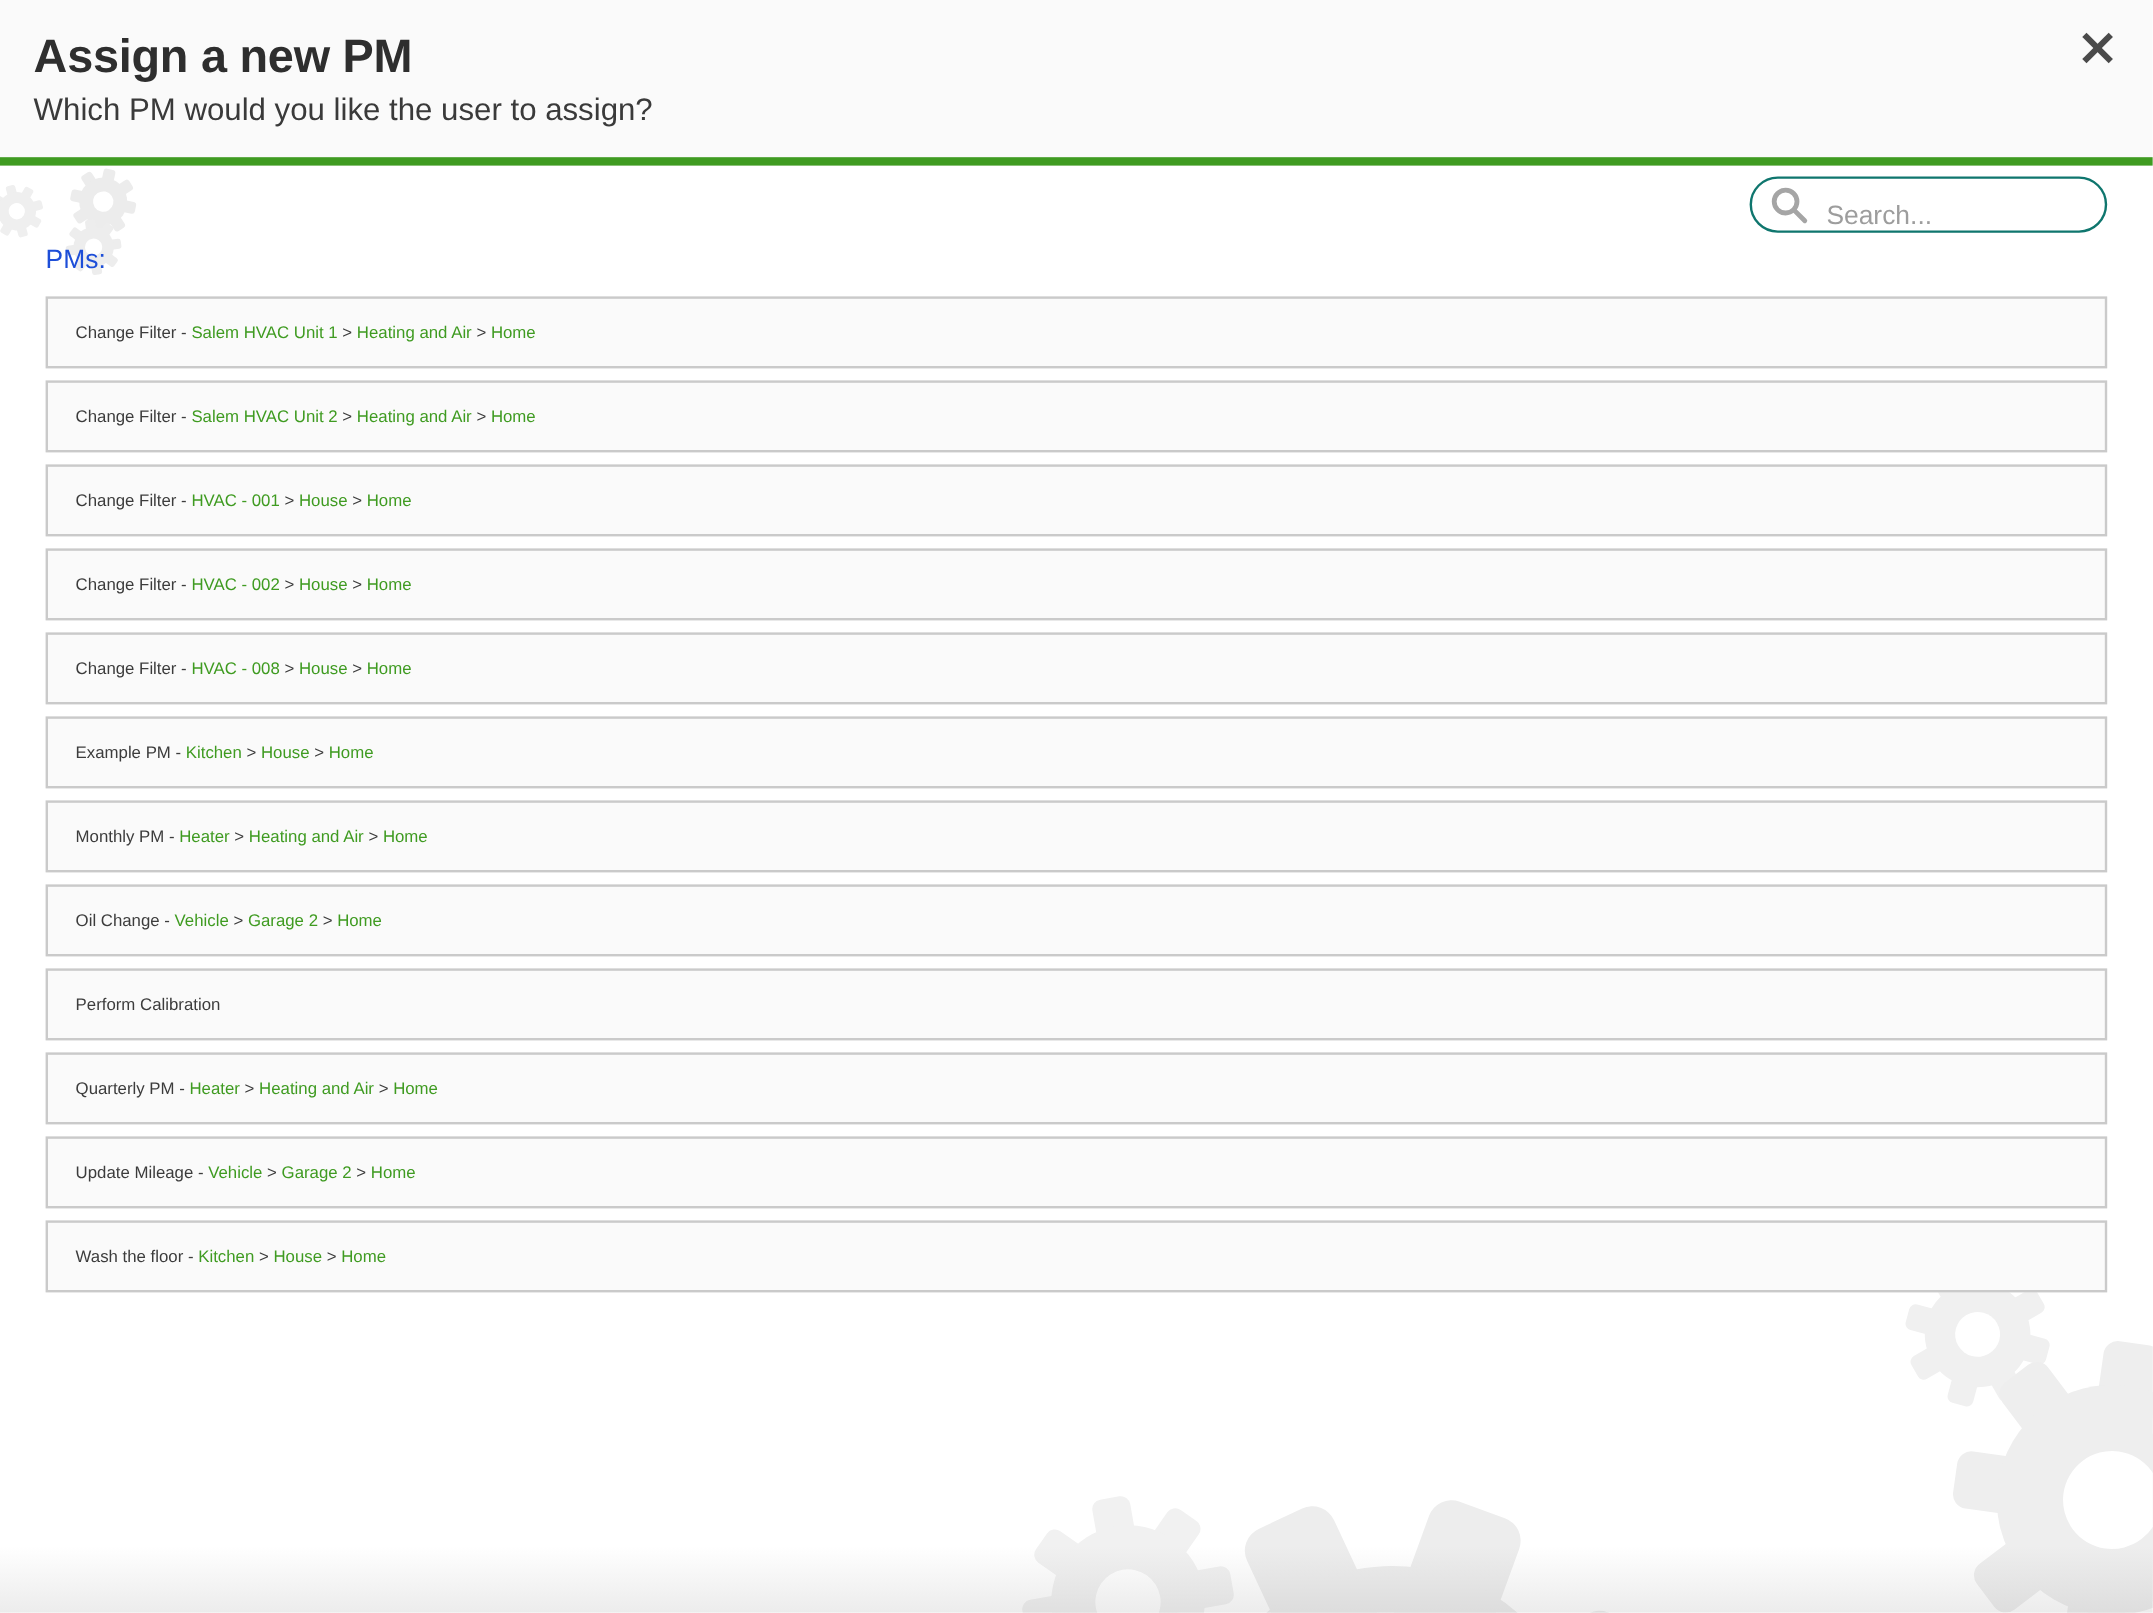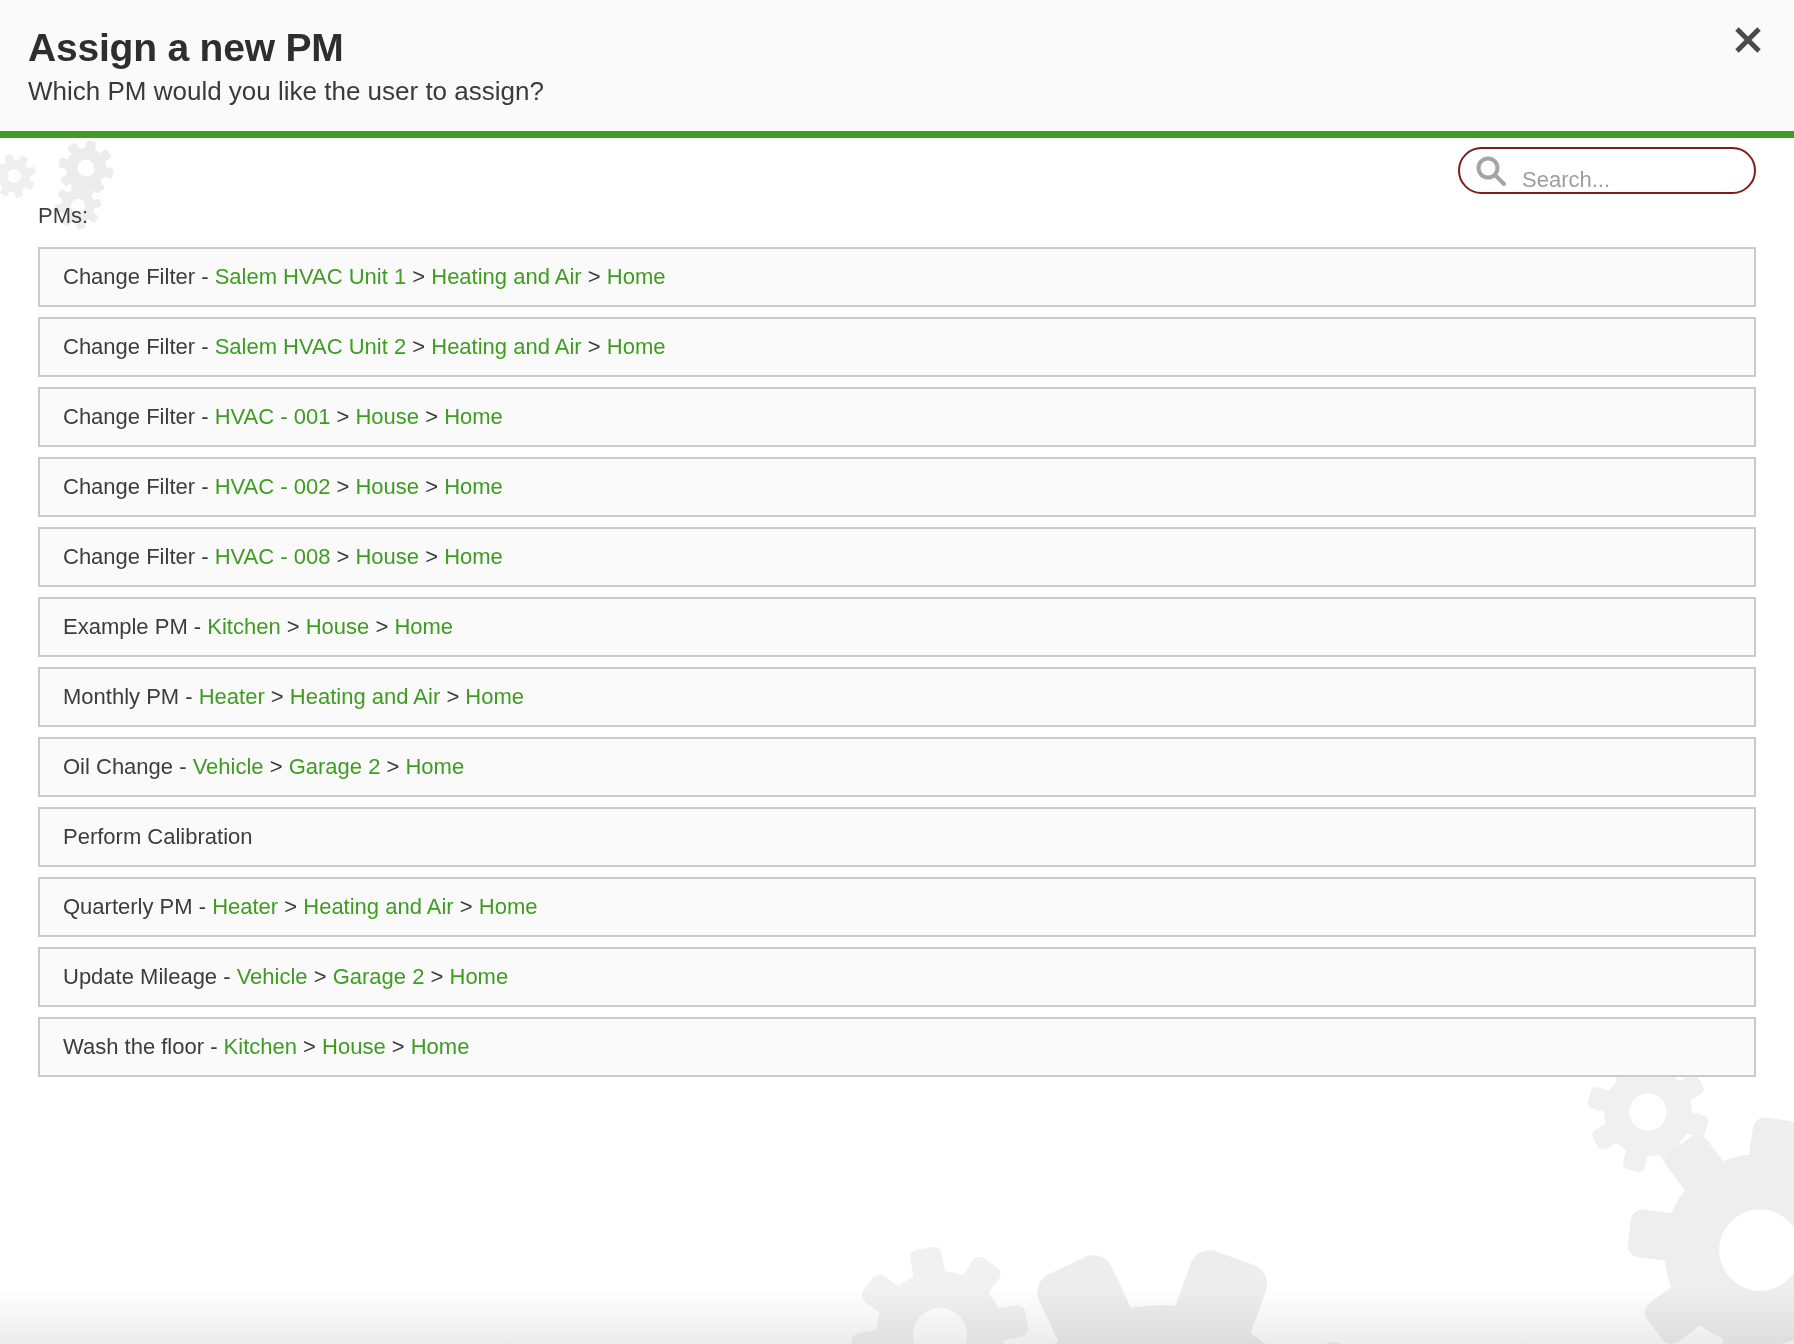--- a/index.html
+++ b/index.html
@@ -51,45 +51,45 @@
     width:48px;height:48px;border:none;background:transparent;
     cursor:pointer;display:flex;align-items:center;justify-content:center;
   }
   .close-btn svg{display:block;}
   
   .search-wrap{
     position:absolute;top:147px;left:1458px;width:298px;height:47px;z-index:2;
   }
   .search-input{
     width:100%;height:100%;
-    border:2px solid #7f1d1d;border-radius:24px;
+    border:2px solid #0f766e;border-radius:24px;
     background:#ffffff;
     padding:18px 18px 0 62px;
     font-family:"Liberation Sans", sans-serif;
     font-size:22px;color:#444444;outline:none;
   }
   .search-input::placeholder{color:var(--muted);}
   .search-icon{
     position:absolute;left:17px;top:8px;width:32px;height:32px;pointer-events:none;
   }
   
   .pms-label{
     position:absolute;left:38px;top:203px;
-    font-size:22px;color:#404040;z-index:2;
+    font-size:22px;color:#1d4ed8;z-index:2;
   }
   .pm-list{
     position:absolute;left:38px;top:247px;width:1718px;z-index:2;
   }
   .pm-row{
     height:60px;margin-bottom:10px;
     background:var(--row-bg);
     border:2px solid var(--row-border);
     display:flex;align-items:center;
     padding-left:23px;
-    font-size:22px;
+    font-size:14px;
     cursor:pointer;
     white-space:nowrap;
   }
   .pm-row .name{color:var(--text-dark);}
   .pm-row .seg{color:var(--green);}
   .pm-row .sep{color:var(--text-dark);}
 </style>
 </head>
 <body>
 

